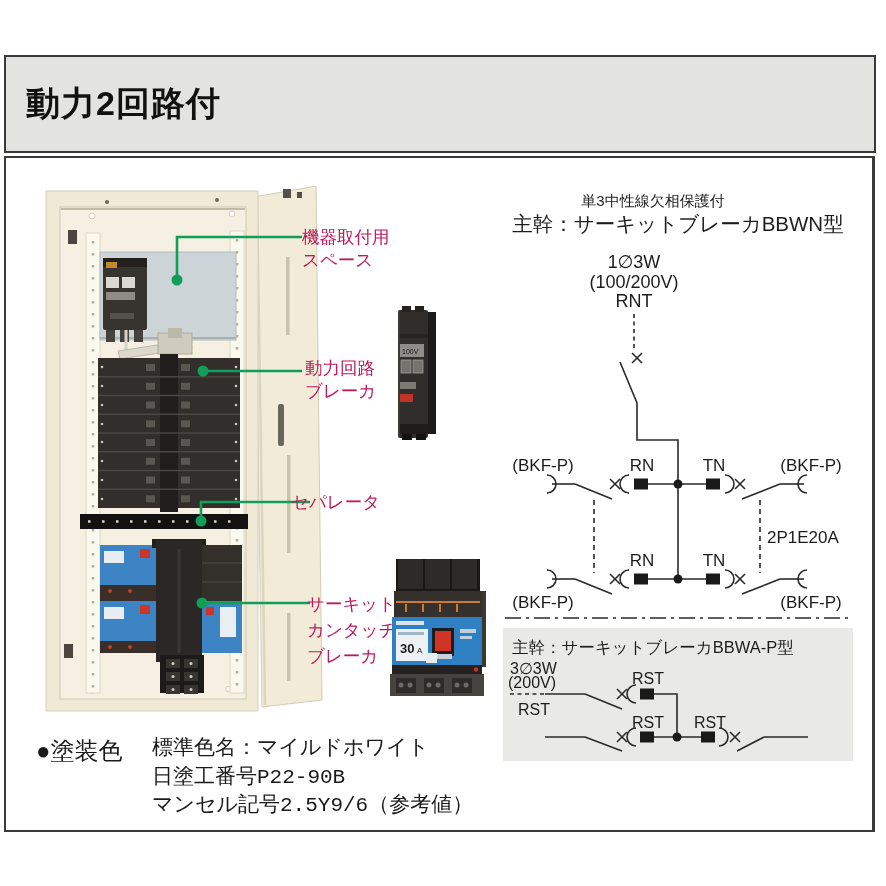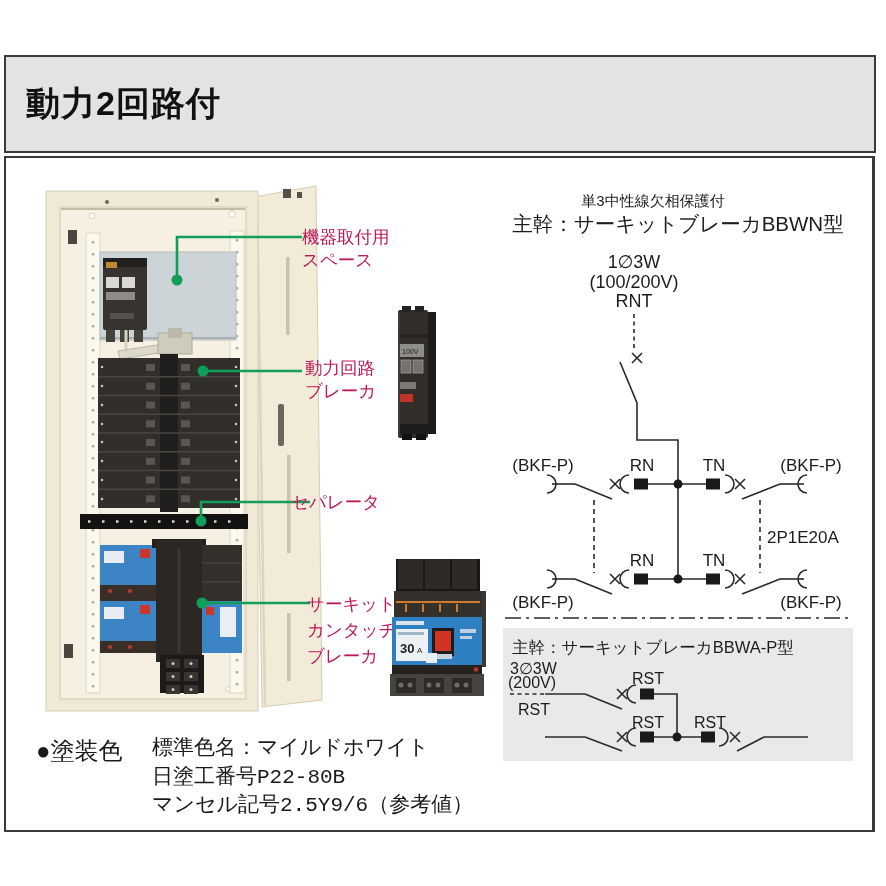--- a/index.html
+++ b/index.html
@@ -371,17 +371,17 @@
       <line x1="232" y1="549" x2="242" y2="559"></line>
         <line x1="232" y1="559" x2="242" y2="549"></line>
       <line x1="239" y1="568" x2="266" y2="554"></line>
       <line x1="266" y1="554" x2="310" y2="554"></line>
     </g>
   </svg>
 
   <div class="paint-heading">●塗装色</div>
   <div class="paint-lines">
     <div>標準色名：マイルドホワイト</div>
-    <div>日塗工番号P22-80B</div>
+    <div>日塗工番号P22-90B</div>
     <div>マンセル記号2.5Y9/6（参考値）</div>
   </div>
 
 </div>
 
 </body></html>

